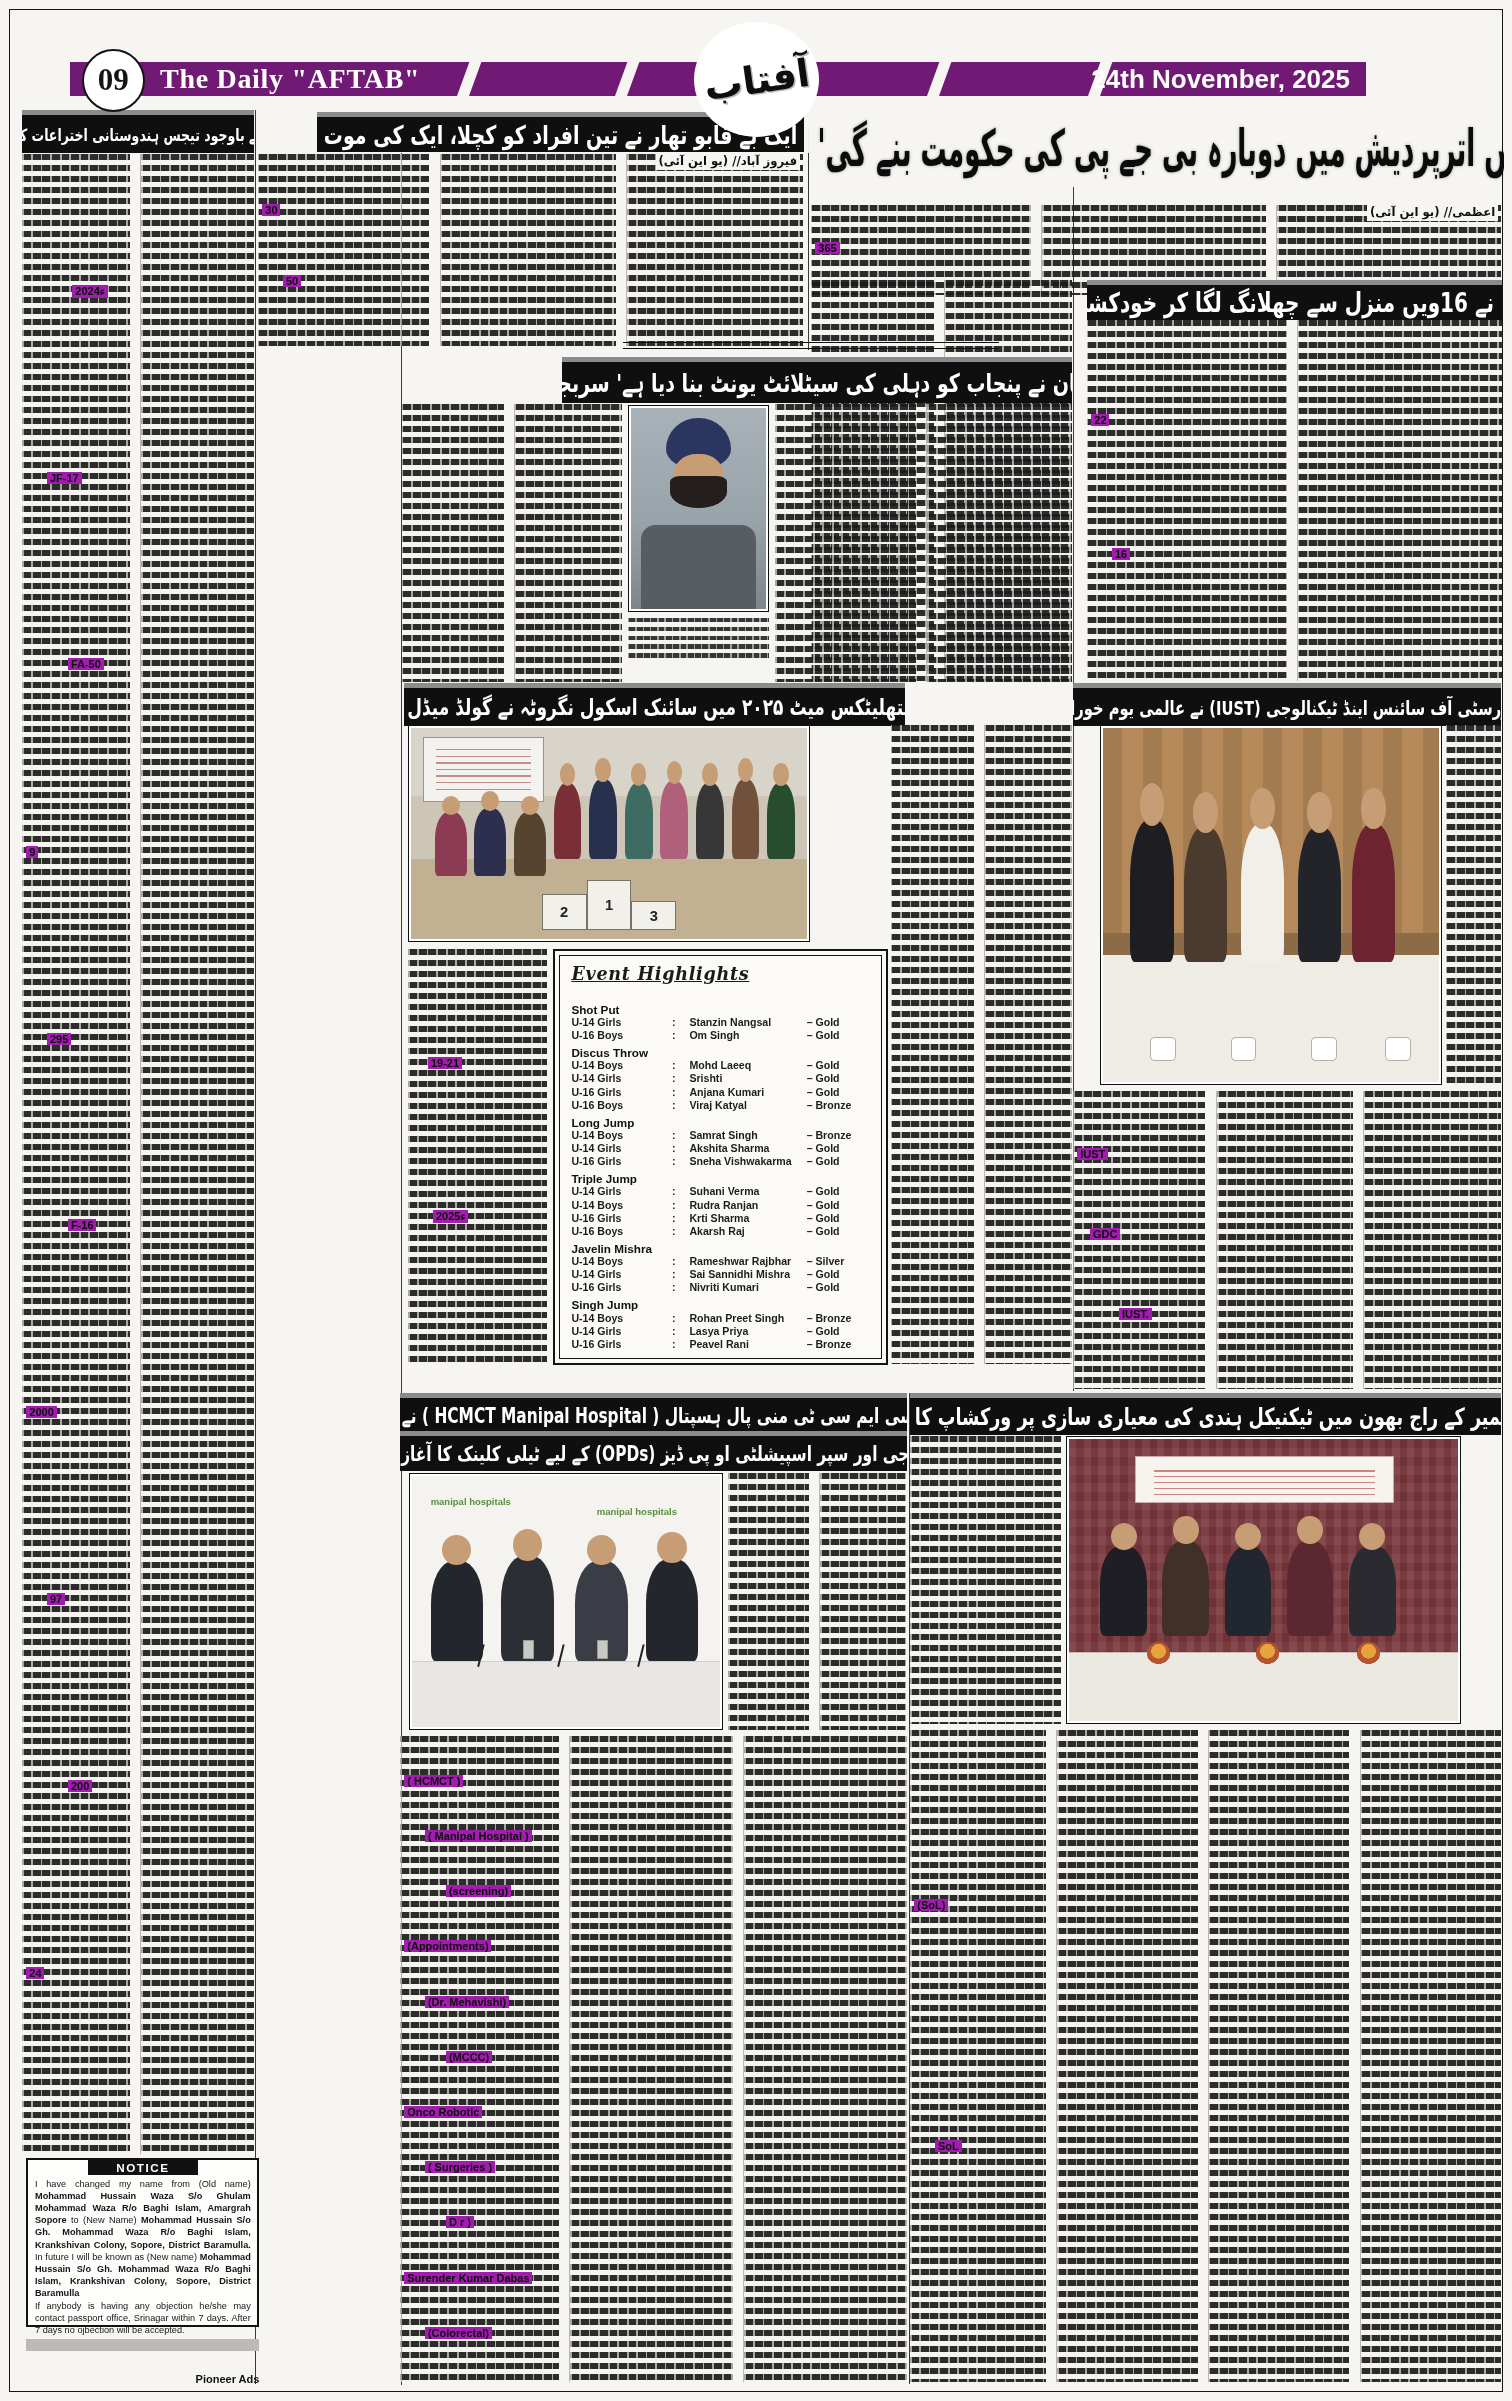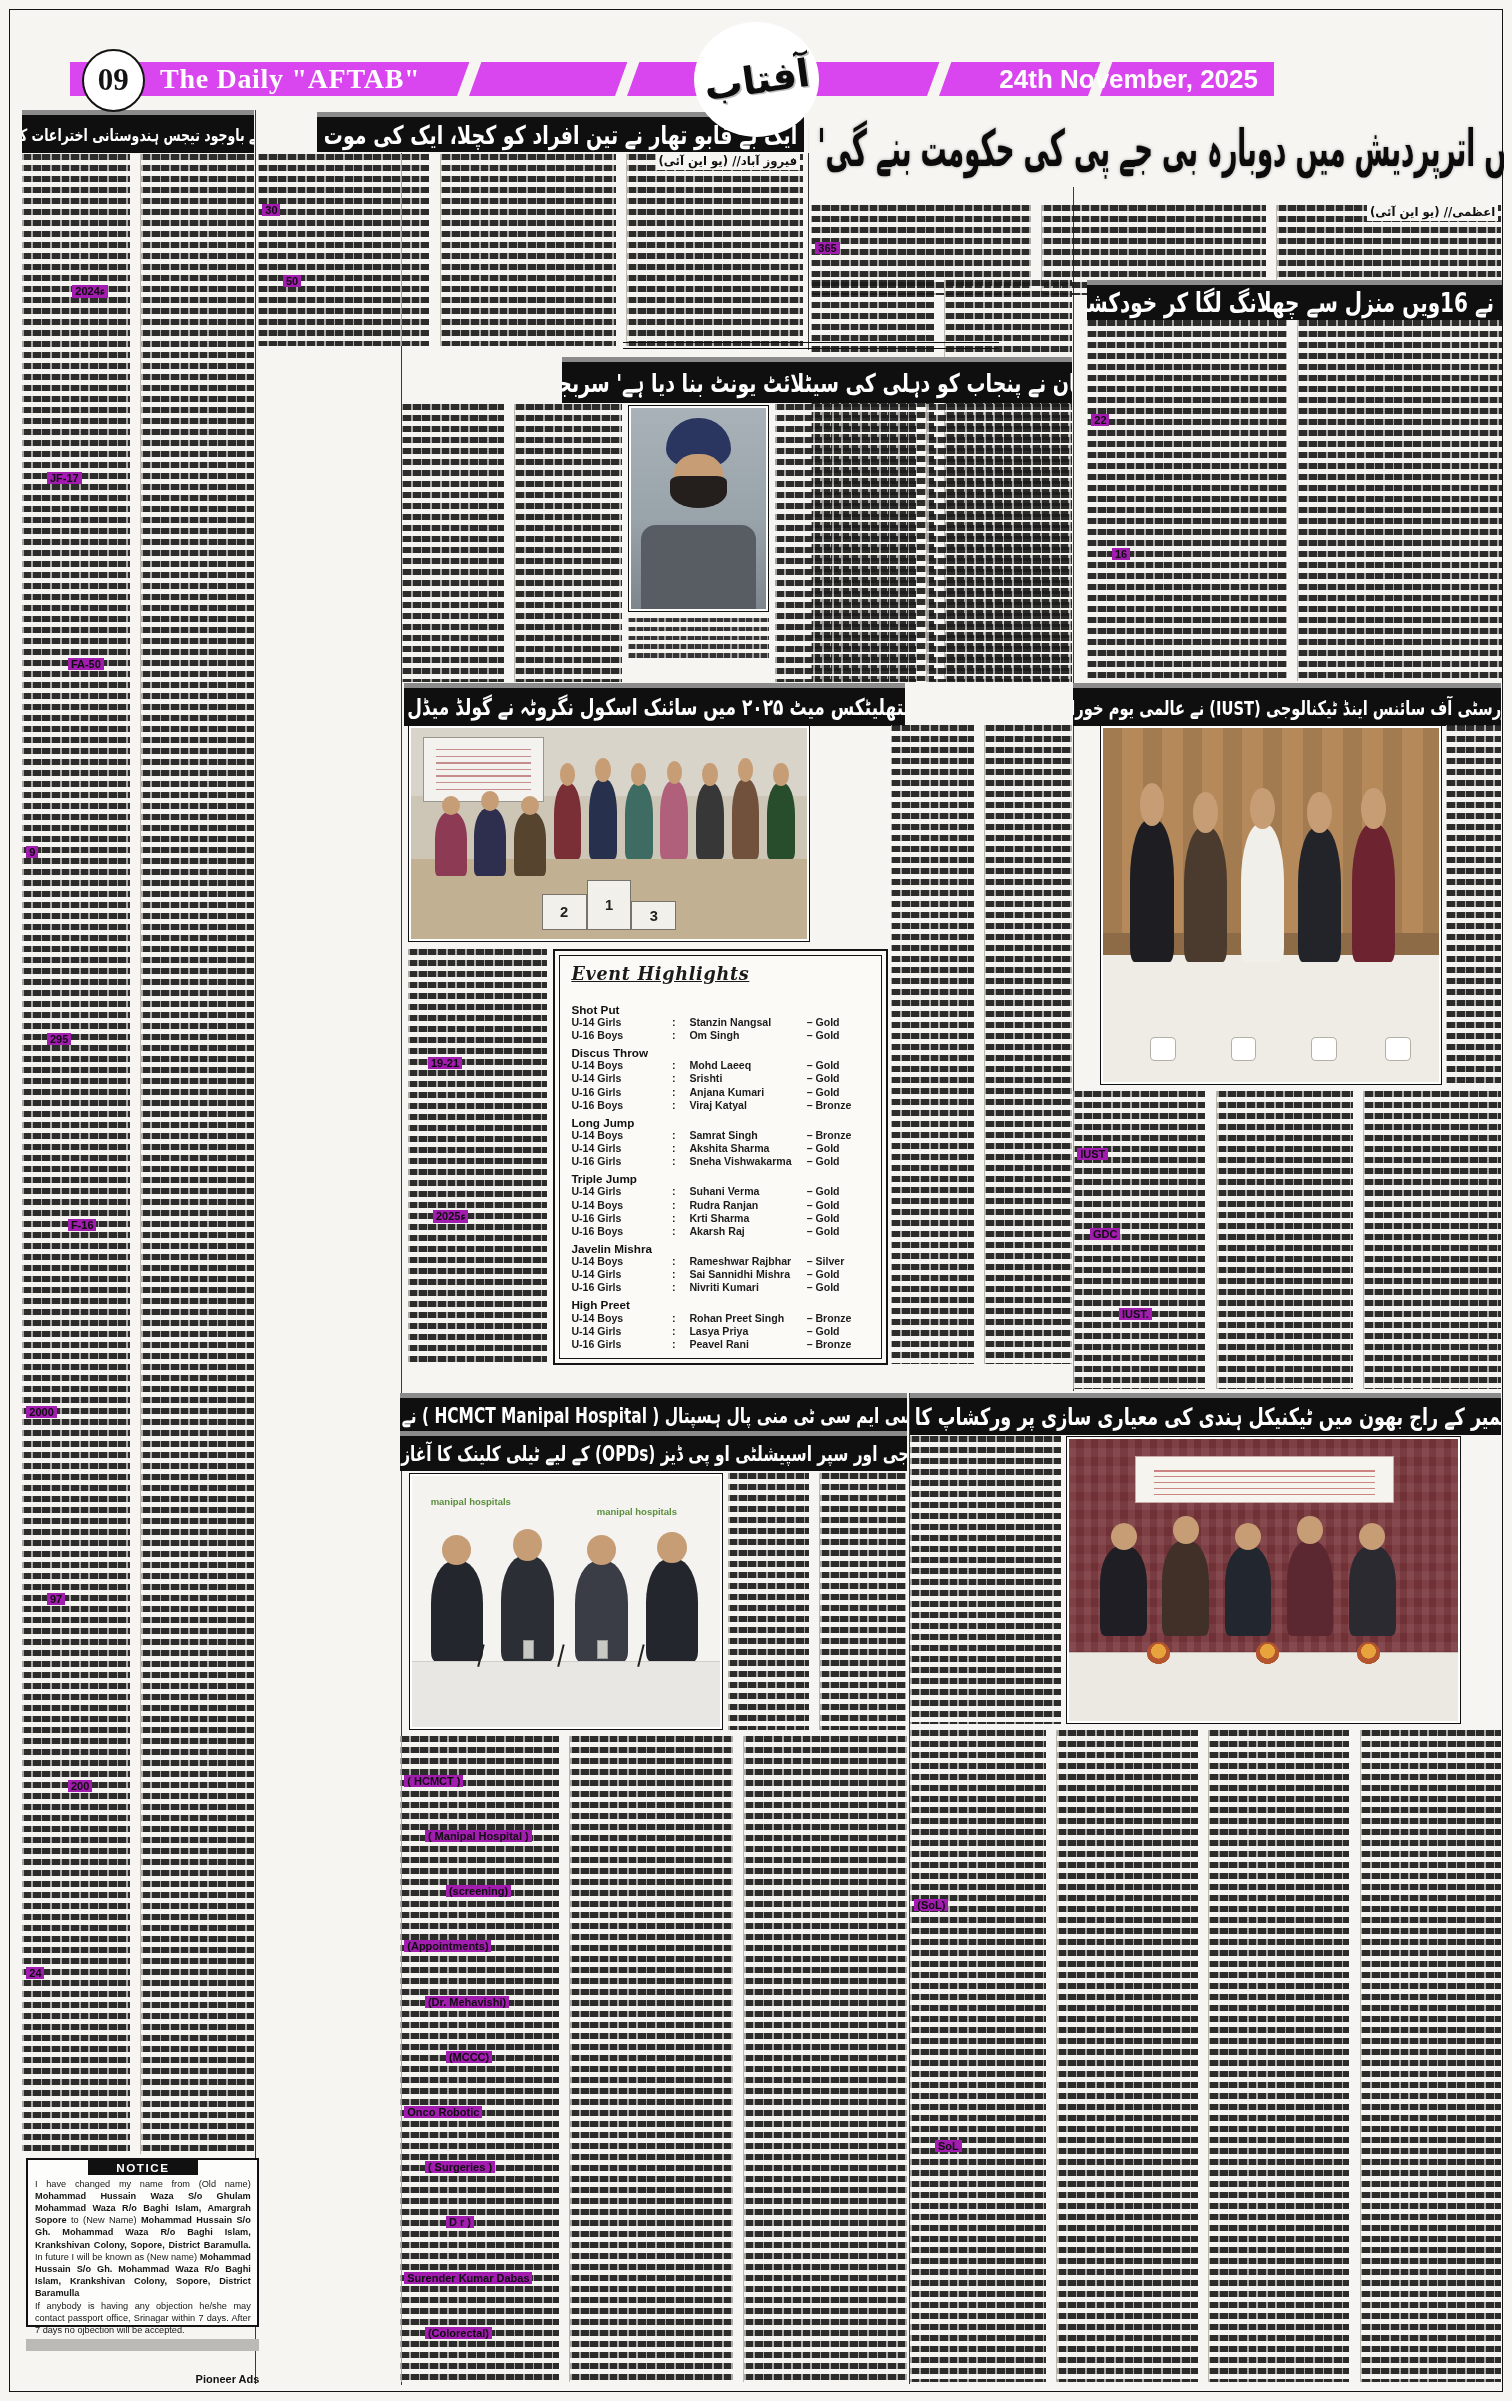--- a/index.html
+++ b/index.html
@@ -1,21 +1,21 @@
 <!DOCTYPE html>
 <html style="font-size:11.7px"><head>
 <meta charset="utf-8">
 <style>
   html,body{margin:0;padding:0;background:#dddbd6;}
   .page{position:relative;width:1512px;height:2401px;margin:0 auto;background:#f7f5f1;
         font-family:"DejaVu Sans",sans-serif;overflow:hidden;color:#101010;}
   .page-frame{position:absolute;inset:8.8px;border:1.5px solid #141414;pointer-events:none;}
 
   
-  .hdr{position:absolute;left:70px;top:62px;width:1204px;height:34px;background:#d946ef;}
+  .hdr{position:absolute;left:70px;top:62px;width:1296px;height:34px;background:#701a75;}
   .hdr .slash{position:absolute;top:-1.5px;width:11.7px;height:37px;background:#f7f5f1;transform:skewX(-20deg);}
   .pagenum{position:absolute;left:11.7px;top:-13.2px;width:59px;height:59px;border-radius:50%;
            background:#fff;border:2.9px solid #141414;display:flex;align-items:center;justify-content:center;
            font:bold 31px "Liberation Serif",serif;color:#141414;z-index:3;}
   .masthead{position:absolute;left:90px;top:0;height:34px;display:flex;align-items:center;
             font:bold 28px "Liberation Serif",serif;color:#fff;letter-spacing:0.7px;}
   .logo{position:absolute;left:624px;top:-40px;width:125px;height:115px;border-radius:50%;background:#fff;
         display:flex;align-items:center;justify-content:center;z-index:2;}
   .logo span{font:bold 38px "DejaVu Sans",sans-serif;transform:rotate(-8deg);color:#0d0d0d;
              text-shadow:1.5px 1.5px 0 #bbb;}
@@ -363,21 +363,21 @@
             <span class="eh-colon">:</span>
             <span>Sai Sannidhi Mishra</span>
             <span class="eh-medal">Gold</span>
           </div>
           <div class="eh-row">
             <span>U-16 Girls</span>
             <span class="eh-colon">:</span>
             <span>Nivriti Kumari</span>
             <span class="eh-medal">Gold</span>
           </div>
-          <div class="eh-event">High Preet</div>
+          <div class="eh-event">Singh Jump</div>
           <div class="eh-row">
             <span>U-14 Boys</span>
             <span class="eh-colon">:</span>
             <span>Rohan Preet Singh</span>
             <span class="eh-medal">Bronze</span>
           </div>
           <div class="eh-row">
             <span>U-14 Girls</span>
             <span class="eh-colon">:</span>
             <span>Lasya Priya</span>

